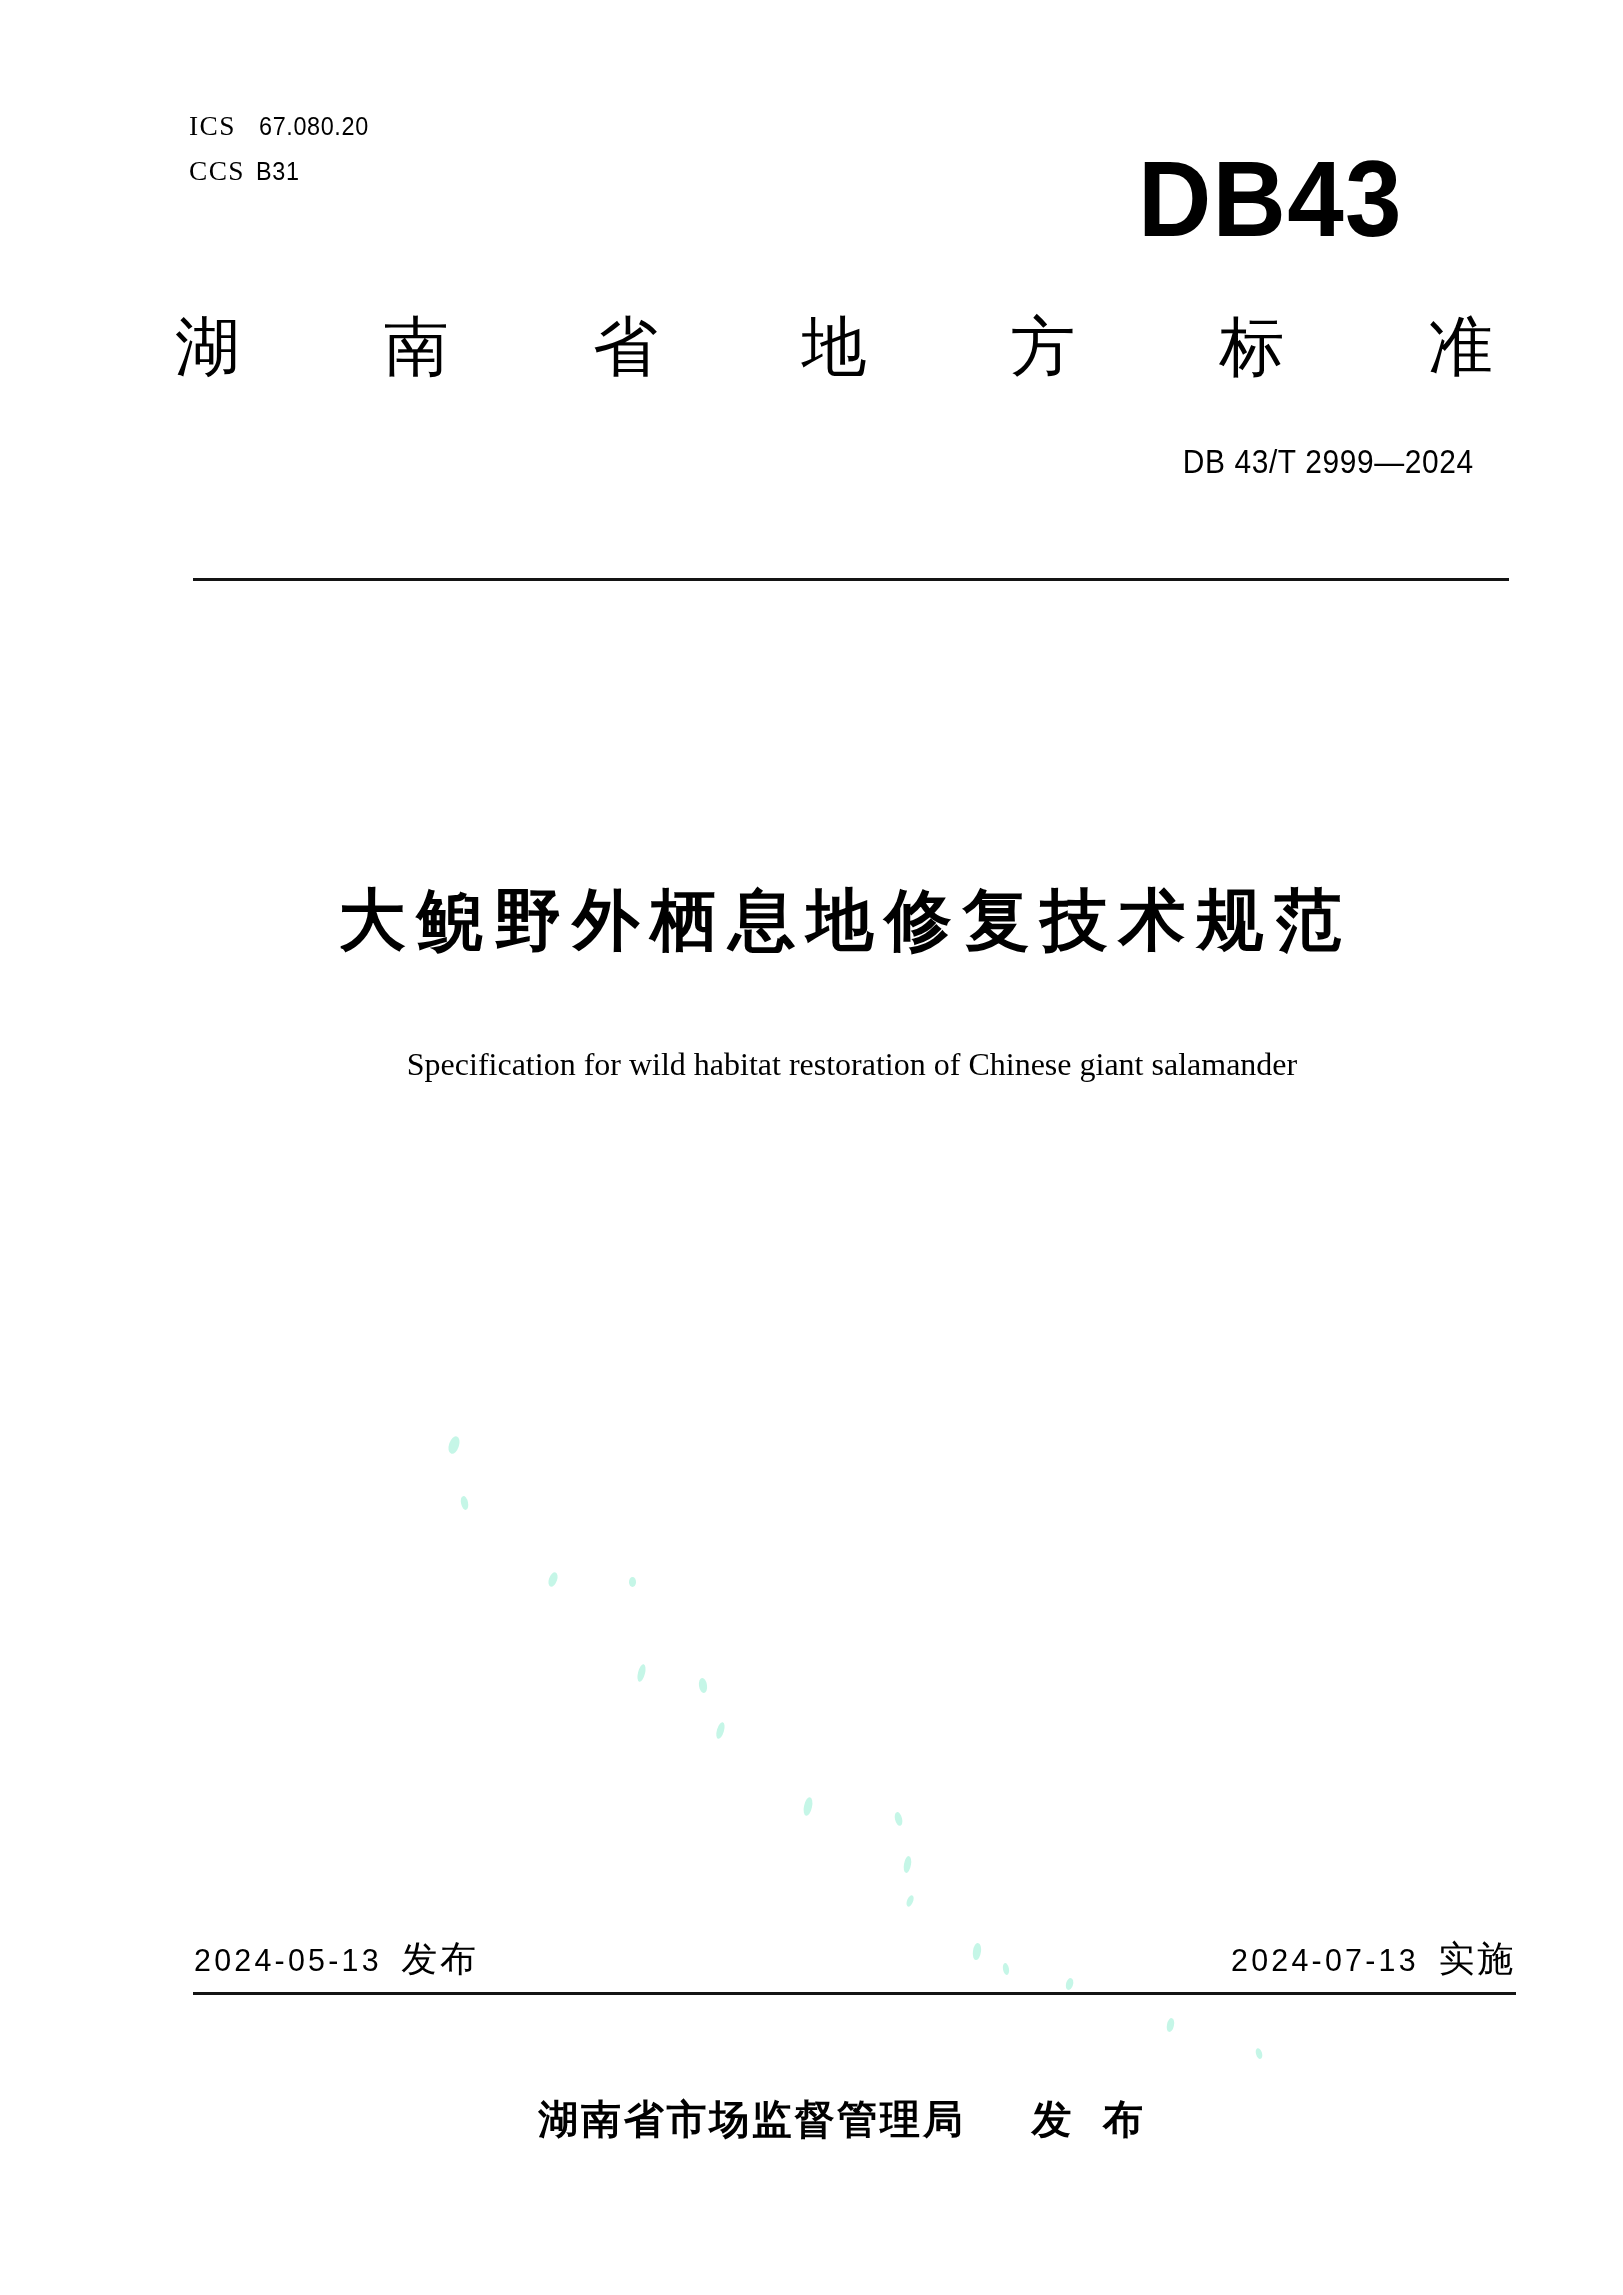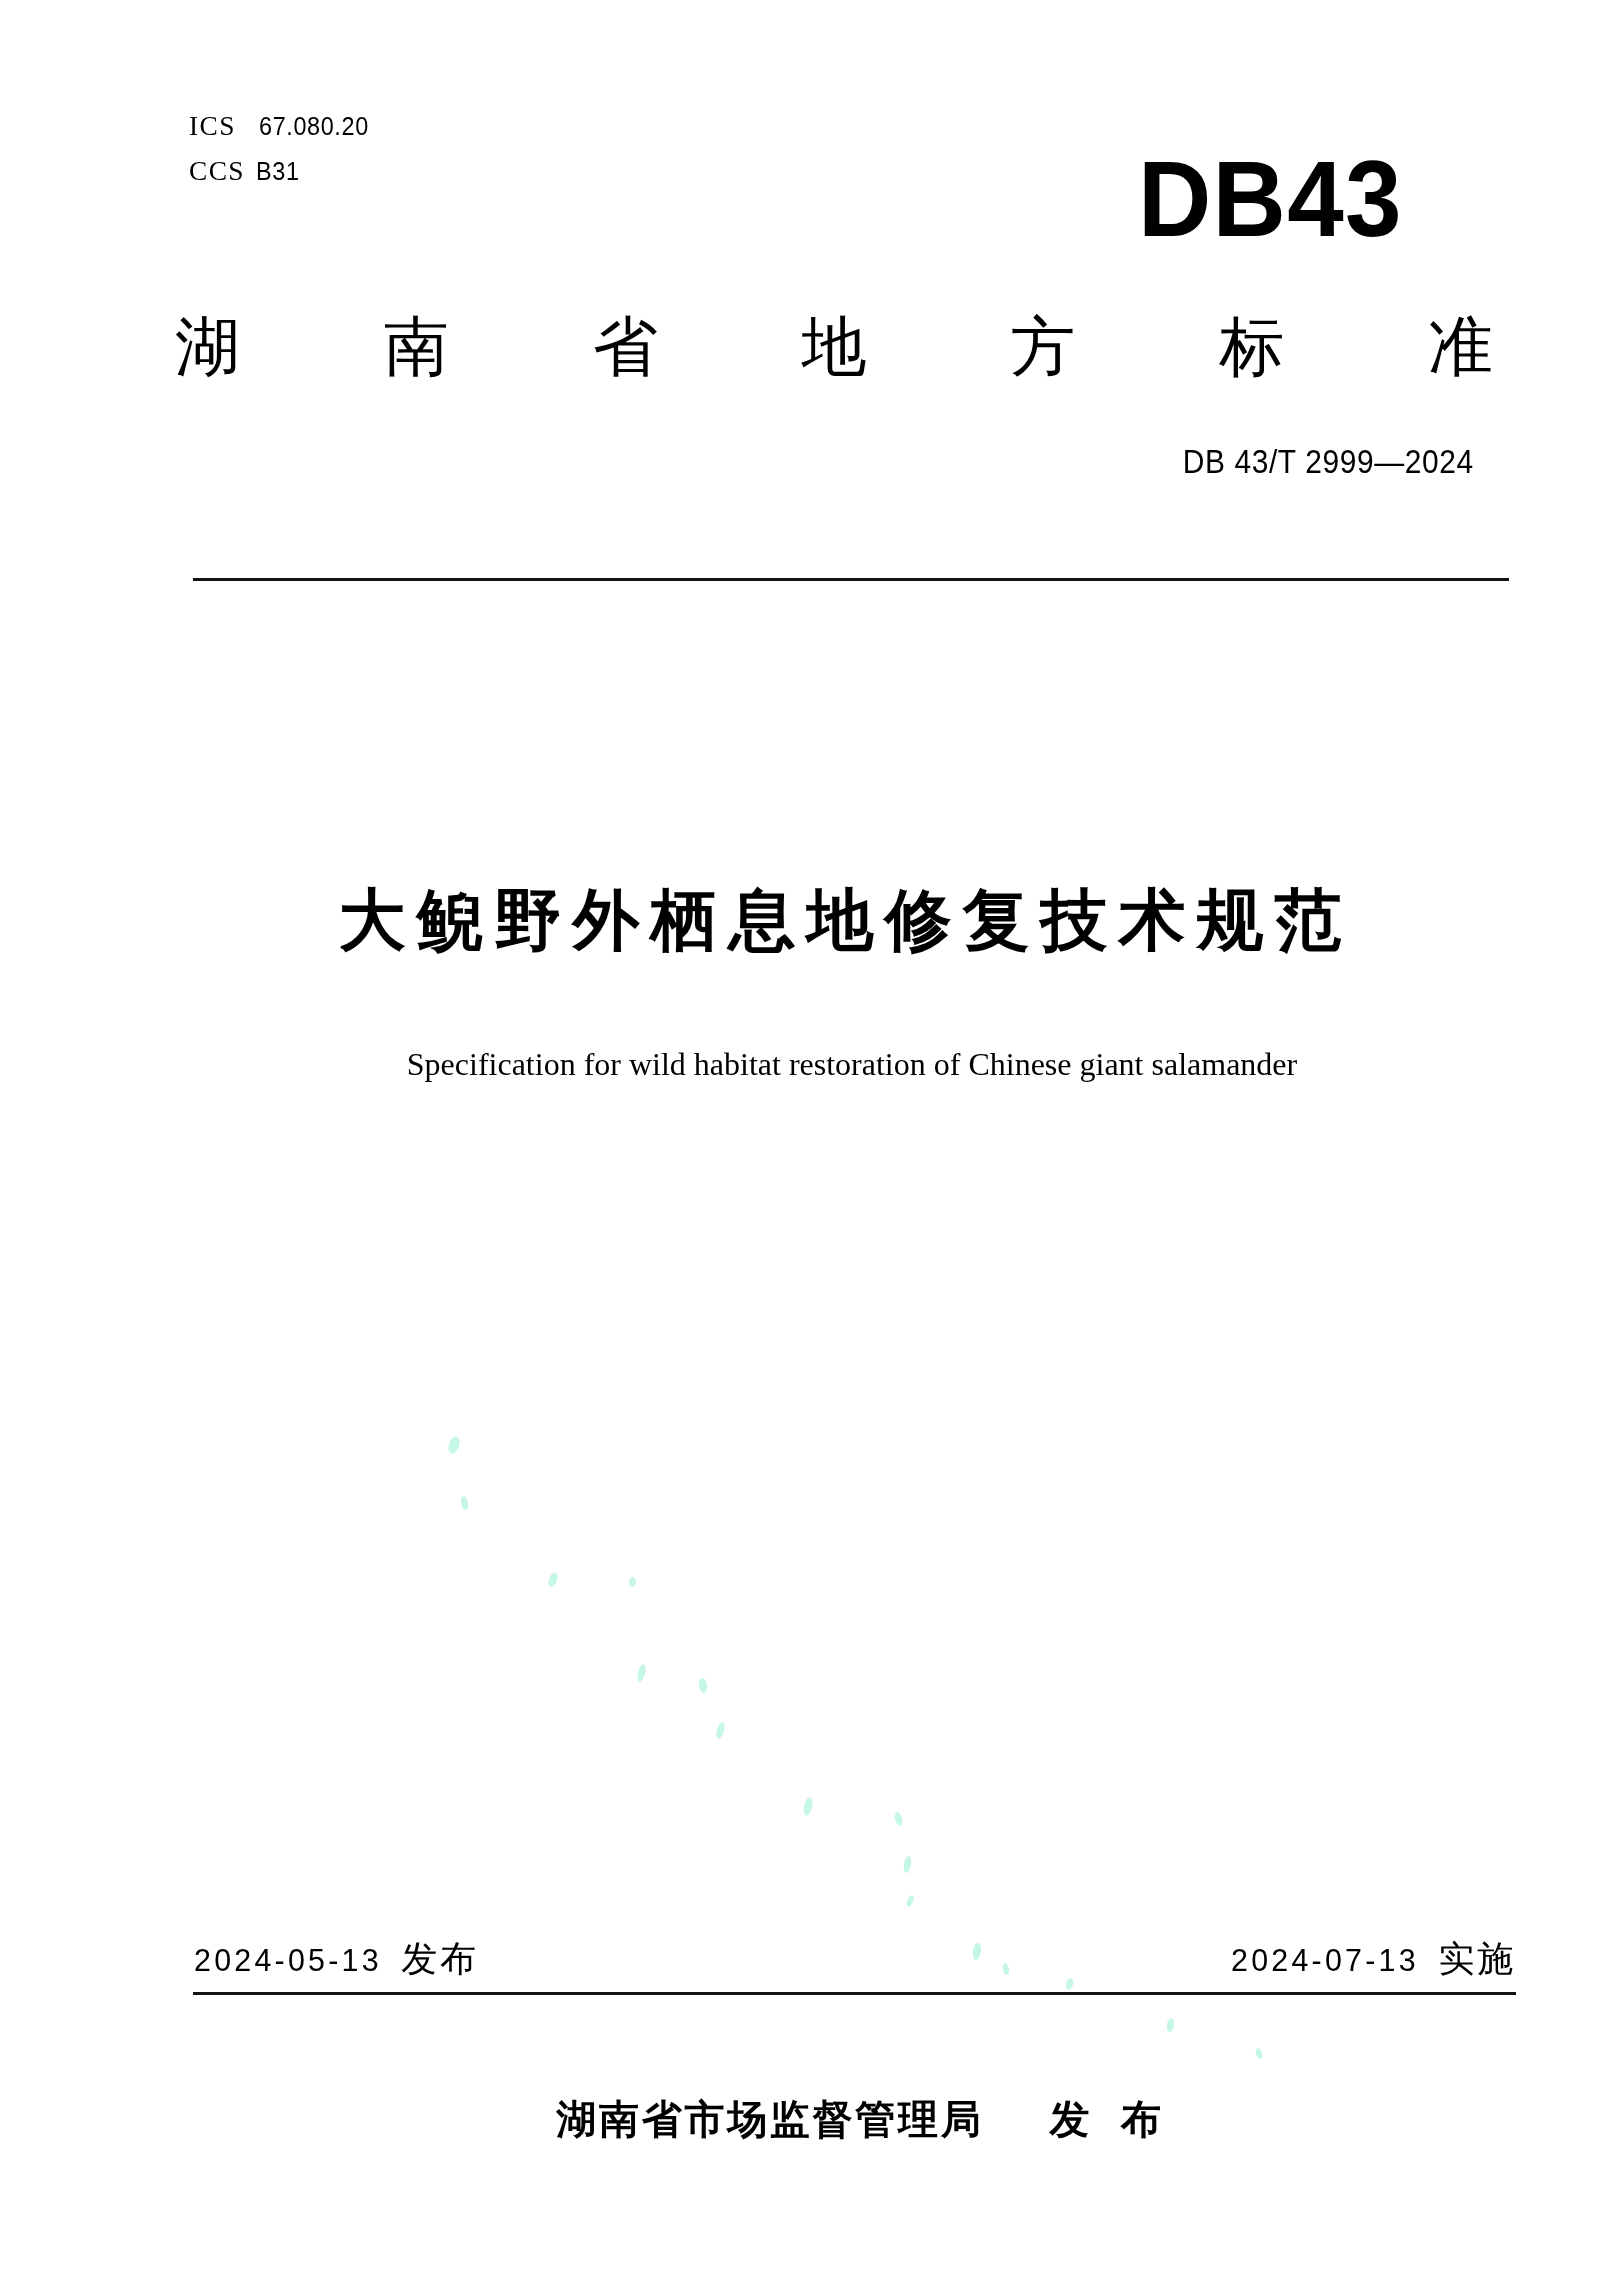--- a/index.html
+++ b/index.html
@@ -90,21 +90,21 @@
     display: inline-block;
   }
   .date-label {
     font-family: "Liberation Sans", sans-serif;
     font-weight: normal; font-size: 36px; margin-left: 9.6px;
     letter-spacing: 2.7px;
   }
 
   
   .publisher-row {
-    position: absolute; left: 202px; top: 2092px; width: 1316px;
+    position: absolute; left: 184px; top: 2092px; width: 1316px;
     text-align: center; white-space: nowrap;
   }
   .publisher-name {
     font-family: "Liberation Sans", sans-serif;
     font-weight: bold; font-size: 40px; letter-spacing: 2.7px;
   }
   .publish-label {
     font-family: "Liberation Sans", sans-serif;
     font-weight: bold; font-size: 40px;
     margin-left: 63px; word-spacing: 15px; letter-spacing: 2.7px;

